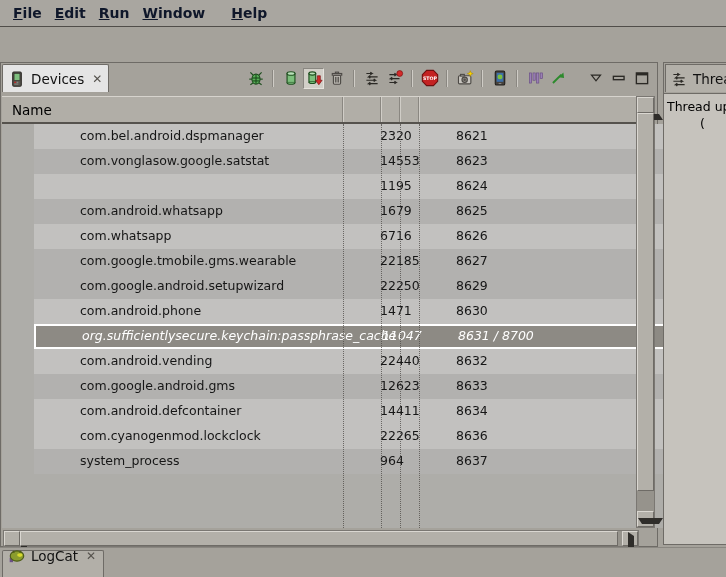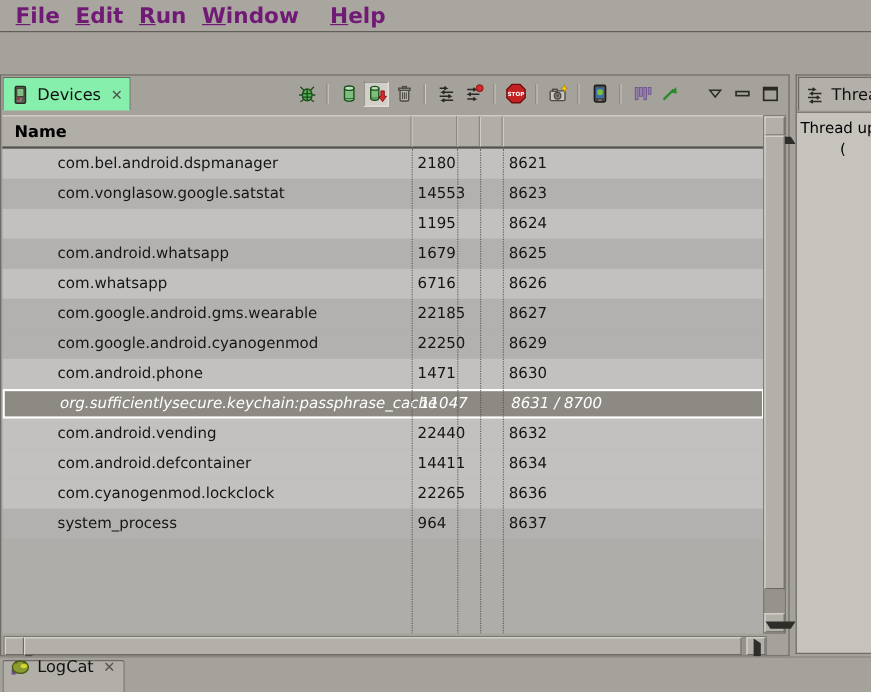--- a/index.html
+++ b/index.html
@@ -3,54 +3,54 @@
 <meta charset="utf-8">
 <style>
   html,body{margin:0;padding:0;}
   body{width:726px;height:577px;overflow:hidden;background:#a5a29b;
        font-family:"DejaVu Sans","Liberation Sans",sans-serif;-webkit-font-smoothing:antialiased;}
   #app{position:relative;width:726px;height:577px;background:#a5a29b;}
 
   
   #menubar{position:absolute;left:0;top:0;width:726px;height:26px;background:#a9a6a0;
            border-bottom:1px solid #504d49;display:flex;align-items:center;}
-  .menu-item{display:inline-block;margin-left:13px;font-size:18px;font-weight:bold;color:#701a75;
+  .menu-item{display:inline-block;margin-left:13px;font-size:14px;font-weight:bold;color:#0f172a;
              cursor:default;white-space:nowrap;}
   .menu-item::first-letter{text-decoration:underline;}
   .menu-item.gap-before{margin-left:26px;}
 
   
   #toolbar-strip{position:absolute;left:0;top:27px;width:726px;height:34px;background:#a5a29b;}
 
   
   #devices-panel{position:absolute;left:0;top:62px;width:658px;height:485px;
                  border:1px solid #6e6b66;box-sizing:border-box;background:#a5a29b;}
   .tab-row{position:absolute;left:0;top:0;right:0;height:30px;}
   .view-tab{position:absolute;left:1px;top:1px;height:28px;display:flex;align-items:center;
-            background:#86efac;border:1px solid #6e6b66;border-bottom:none;box-sizing:border-box;
+            background:#e5e5e5;border:1px solid #6e6b66;border-bottom:none;box-sizing:border-box;
             border-top-left-radius:2px;border-top-right-radius:2px;padding:0 6px 0 5px;}
   .view-tab .tab-label{font-size:13.5px;color:#111;margin:0 6px 0 5px;white-space:nowrap;}
   .close-x{font-size:12px;font-weight:bold;color:#55524d;margin-left:2px;cursor:default;}
 
   
   #view-toolbar{position:absolute;right:4px;top:3px;height:24px;display:flex;align-items:center;}
   .tbicon{width:21px;height:21px;display:inline-flex;align-items:center;justify-content:center;
           margin:0 1px;border:1px solid transparent;box-sizing:border-box;}
   .tbicon.pressed{background:#d2cfc8;border:1px solid #8a8781;border-bottom-color:#e6e3dd;border-right-color:#e6e3dd;}
   .tbsep{width:1px;height:17px;background:#8a8781;margin:0 5px;border-right:1px solid #cfccc6;}
   .tbicon.gap-before{margin-left:16px;}
   .tbicon svg{display:block;}
 
   
   #table-header{position:absolute;left:1px;top:33px;width:635px;height:28px;background:#b1aea7;
                 border-top:1px solid #d6d3cd;border-bottom:2px solid #55524d;box-sizing:border-box;}
-  #table-header .hdr-label{position:absolute;left:10px;top:5px;font-size:13.5px;color:#000;font-weight:bold;}
+  #table-header .hdr-label{position:absolute;left:10px;top:5px;font-size:13.5px;color:#000;}
   .hdr-groove{position:absolute;top:0;bottom:0;width:1px;background:#8a8781;border-right:1px solid #d0cdc7;}
 
-  #rows-area{position:absolute;left:1px;top:61px;width:635px;height:404px;background:#aeada9;overflow:hidden;}
+  #rows-area{position:absolute;left:1px;top:61px;width:635px;height:404px;background:#aeada9;overflow:hidden;padding-left:32px;}
   .table-row{position:relative;width:635px;height:25px;box-sizing:border-box;}
   .table-row.light{background:#c2c1bf;}
   .table-row.dark{background:#b2b1af;}
   .table-row.selected{background:#8d8a84;border:2px solid #ffffff;font-style:italic;}
   .table-row span{position:absolute;top:4px;font-size:12.5px;color:#161616;white-space:nowrap;}
   .table-row.selected span{color:#ffffff;top:2px;}
   .cell-name{left:46px;}
   .cell-pid{left:346px;}
   .cell-port{left:422px;}
   .col-dots{position:absolute;top:0;bottom:0;width:0;border-left:1px dotted #4d4a46;opacity:.75;}
@@ -257,21 +257,21 @@
       <span class="hdr-label">Name</span>
       <span class="hdr-groove" style="left:340px"></span>
       <span class="hdr-groove" style="left:378px"></span>
       <span class="hdr-groove" style="left:397px"></span>
       <span class="hdr-groove" style="left:416px"></span>
     </div>
 
     <div id="rows-area">
       <div class="table-row light">
           <span class="cell-name">com.bel.android.dspmanager</span>
-          <span class="cell-pid">2180</span>
+          <span class="cell-pid">2320</span>
           <span class="cell-port">8621</span>
         </div>
         <div class="table-row dark">
           <span class="cell-name">com.vonglasow.google.satstat</span>
           <span class="cell-pid">14553</span>
           <span class="cell-port">8623</span>
         </div>
         <div class="table-row light">
           <span class="cell-pid">1195</span>
           <span class="cell-port">8624</span>
@@ -280,43 +280,48 @@
           <span class="cell-name">com.android.whatsapp</span>
           <span class="cell-pid">1679</span>
           <span class="cell-port">8625</span>
         </div>
         <div class="table-row light">
           <span class="cell-name">com.whatsapp</span>
           <span class="cell-pid">6716</span>
           <span class="cell-port">8626</span>
         </div>
         <div class="table-row dark">
-          <span class="cell-name">com.google.android.gms.wearable</span>
+          <span class="cell-name">com.google.tmobile.gms.wearable</span>
           <span class="cell-pid">22185</span>
           <span class="cell-port">8627</span>
         </div>
         <div class="table-row dark">
-          <span class="cell-name">com.google.android.cyanogenmod</span>
+          <span class="cell-name">com.google.android.setupwizard</span>
           <span class="cell-pid">22250</span>
           <span class="cell-port">8629</span>
         </div>
         <div class="table-row light">
           <span class="cell-name">com.android.phone</span>
           <span class="cell-pid">1471</span>
           <span class="cell-port">8630</span>
         </div>
         <div class="table-row selected">
           <span class="cell-name">org.sufficientlysecure.keychain:passphrase_cache</span>
           <span class="cell-pid">11047</span>
           <span class="cell-port">8631 / 8700</span>
         </div>
         <div class="table-row light">
           <span class="cell-name">com.android.vending</span>
           <span class="cell-pid">22440</span>
           <span class="cell-port">8632</span>
+        </div>
+        <div class="table-row dark">
+          <span class="cell-name">com.google.android.gms</span>
+          <span class="cell-pid">12623</span>
+          <span class="cell-port">8633</span>
         </div>
         <div class="table-row light">
           <span class="cell-name">com.android.defcontainer</span>
           <span class="cell-pid">14411</span>
           <span class="cell-port">8634</span>
         </div>
         <div class="table-row light">
           <span class="cell-name">com.cyanogenmod.lockclock</span>
           <span class="cell-pid">22265</span>
           <span class="cell-port">8636</span>

